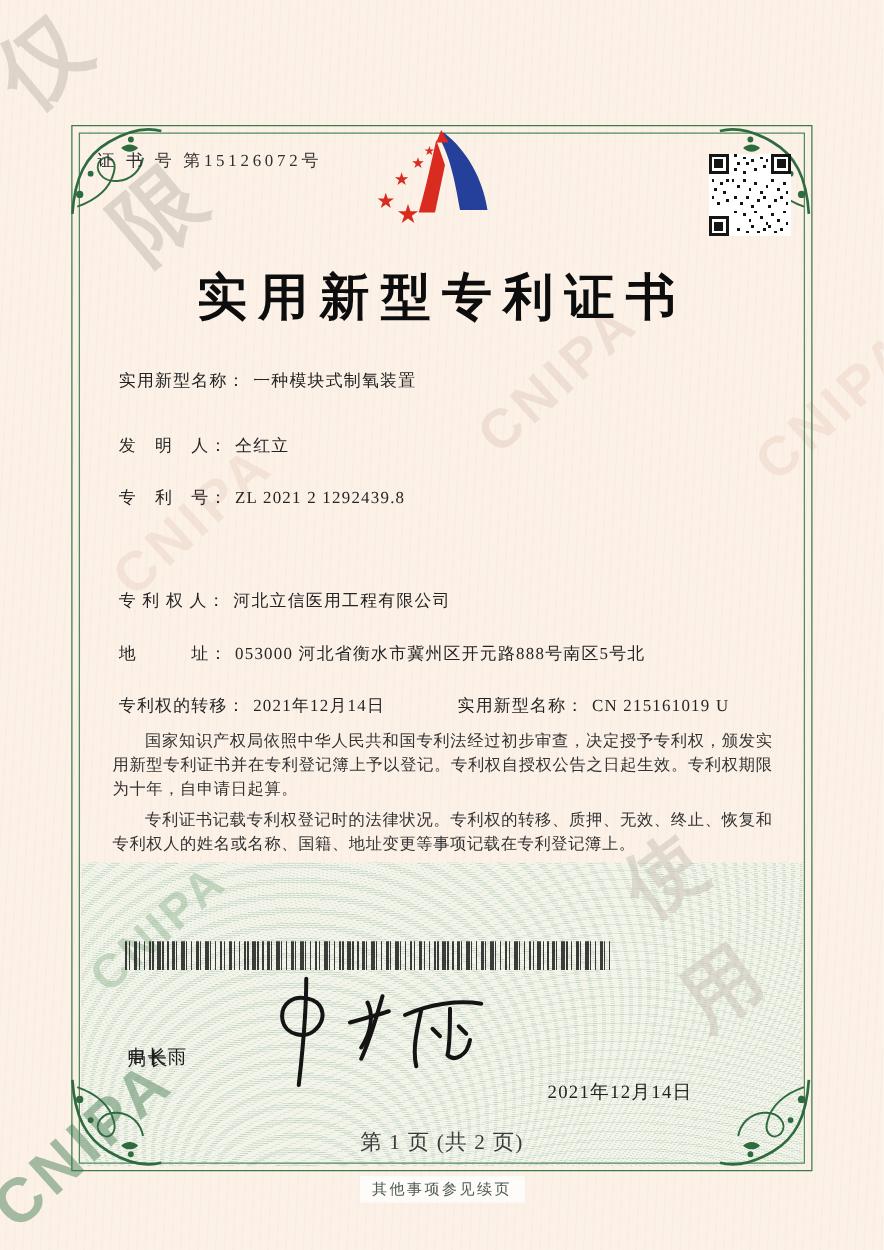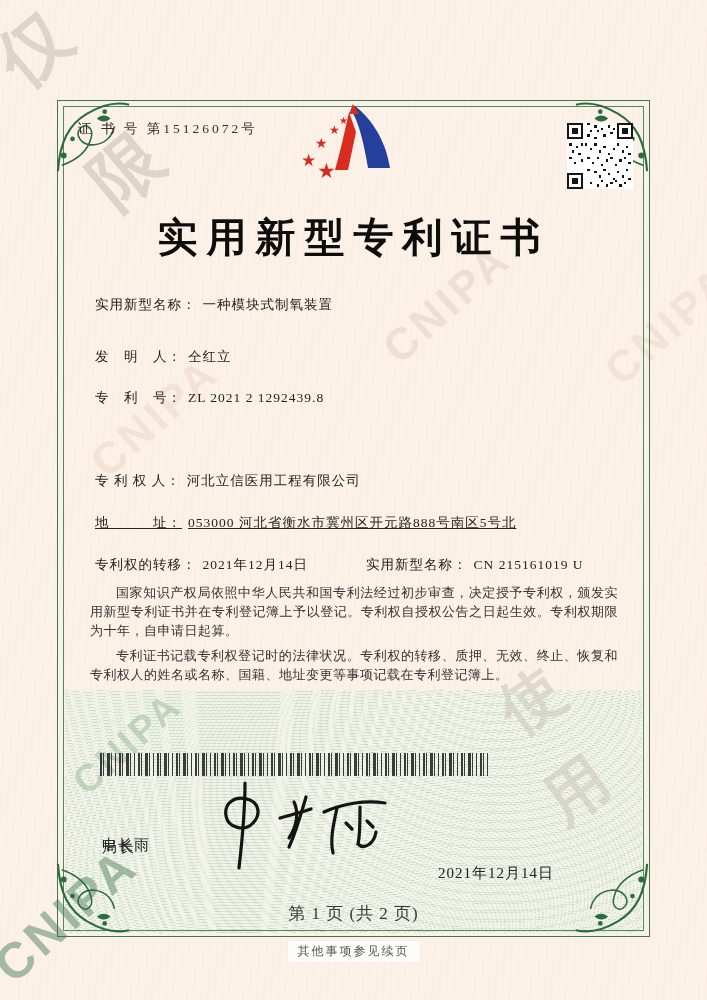--- a/index.html
+++ b/index.html
@@ -46,21 +46,21 @@
   .logo{position:absolute;left:293px;top:104px;width:120px;height:100px;}
   .title{position:absolute;left:0;top:210px;width:707px;text-align:center;margin:0;
     font-size:40px;font-weight:bold;color:#0d0d0d;letter-spacing:9px;}
 
   
   .field{position:absolute;left:95px;font-size:13.5px;color:#242424;white-space:nowrap;}
   .field .lab{letter-spacing:1px;}
   .field .val{margin-left:6px;letter-spacing:1px;}
   .field .lab2{margin-left:58px;letter-spacing:1px;}
   .f1{top:296px;} .f2{top:348px;} .f3{top:389px;} .f4{top:431px;}
-  .f5{top:472px;} .f6{top:514px;text-decoration:underline;} .f7{top:556px;}
+  .f5{top:472px;} .f6{top:514px;} .f7{top:556px;}
 
   
   .paras{position:absolute;left:90px;top:583px;width:528px;}
   .paras p{margin:0 0 6px 0;font-size:13px;line-height:19px;color:#333;
     text-align:justify;text-indent:2em;letter-spacing:.5px;}
 
   
   .barcode{position:absolute;left:100px;top:753px;width:388px;height:23px;opacity:.85;
     background:repeating-linear-gradient(90deg,
       #1c1c1c 0 2px,transparent 2px 3px,#1c1c1c 3px 4px,transparent 4px 7px,

